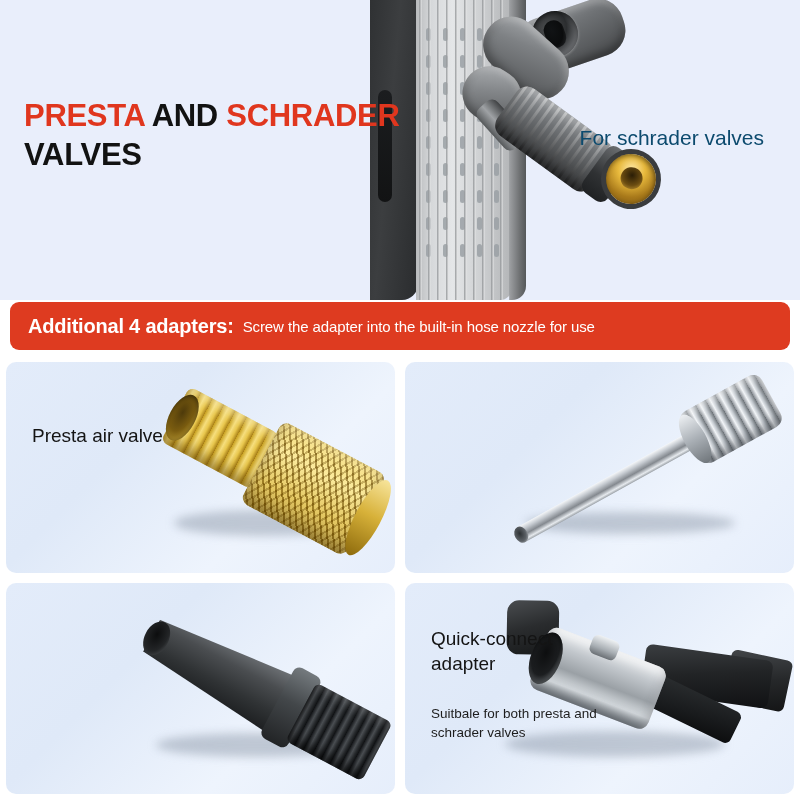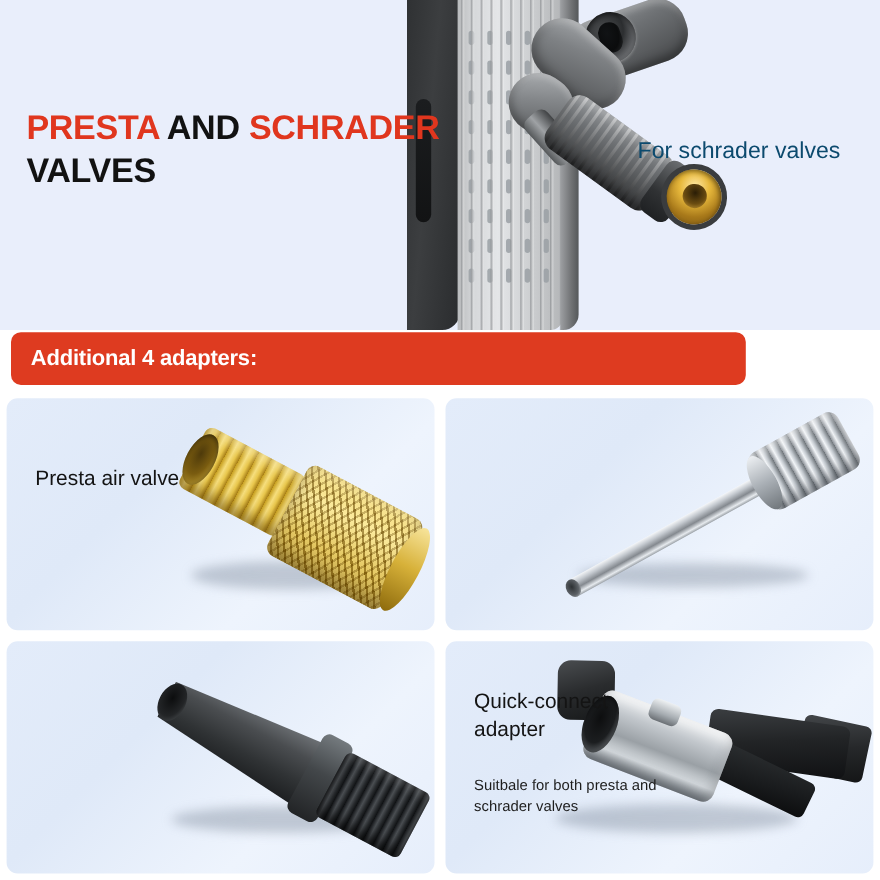--- a/index.html
+++ b/index.html
@@ -124,21 +124,21 @@
     transform:rotate(36deg);
   }
   .nz-brass:after{
     content:""; position:absolute; left:14px; top:13px; width:22px; height:22px;
     border-radius:50%;
     background:radial-gradient(circle at 44% 38%, #2a1d06 0%, #6b4c11 55%, #d9a93a 100%);
   }
 
   
   .banner {
-    position:absolute; left:10px; top:302px; width:668px; height:48px;
+    position:absolute; left:10px; top:302px; width:780px; height:48px;
     background:#de3b20; border-radius:9px;
     display:flex; align-items:center; padding:0 18px; z-index:5;
   }
   .banner-strong {
     font-size:20px; font-weight:bold; color:#ffffff;
     letter-spacing:-0.2px; white-space:nowrap;
   }
   .banner-text {
     font-size:15px; color:#ffffff; margin-left:9px;
     letter-spacing:-0.1px; white-space:nowrap;
@@ -387,20 +387,21 @@
   <div class="hero-headline">
     <div><span class="red">PRESTA</span><span> AND </span><span class="red">SCHRADER</span></div>
     <div>VALVES</div>
   </div>
 
   <div class="hero-side-label">For schrader valves</div>
 </div>
 
 <div class="banner">
   <span class="banner-strong">Additional 4 adapters:</span>
+  <span class="banner-text">Screw the adapter into the built-in hose nozzle for use</span>
 </div>
 
 <div class="grid">
 
   <div class="card card-1">
     <div class="art">
       <div class="shadow" style="left:168px;top:148px;width:180px;height:26px;"></div>
       <div class="brass-wrap">
         <div class="brass-thread"></div>
         <div class="brass-bore"></div>

